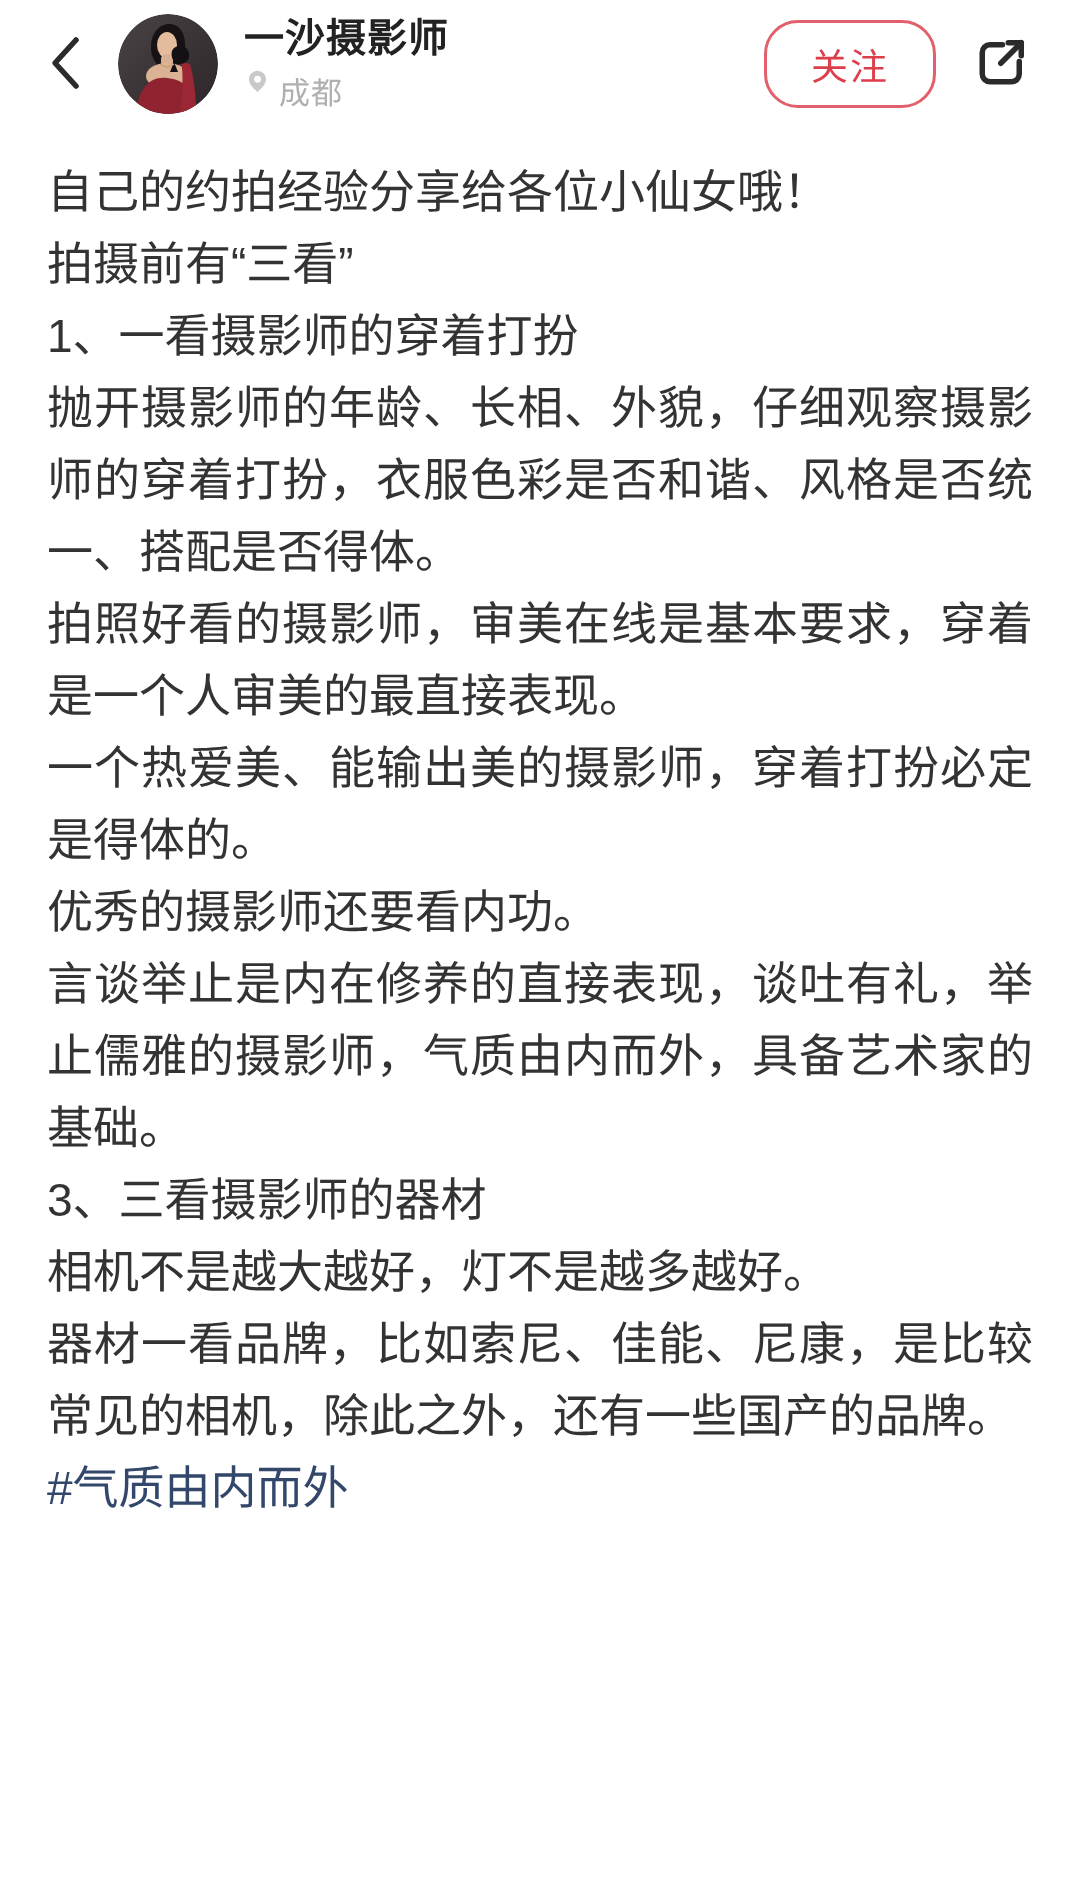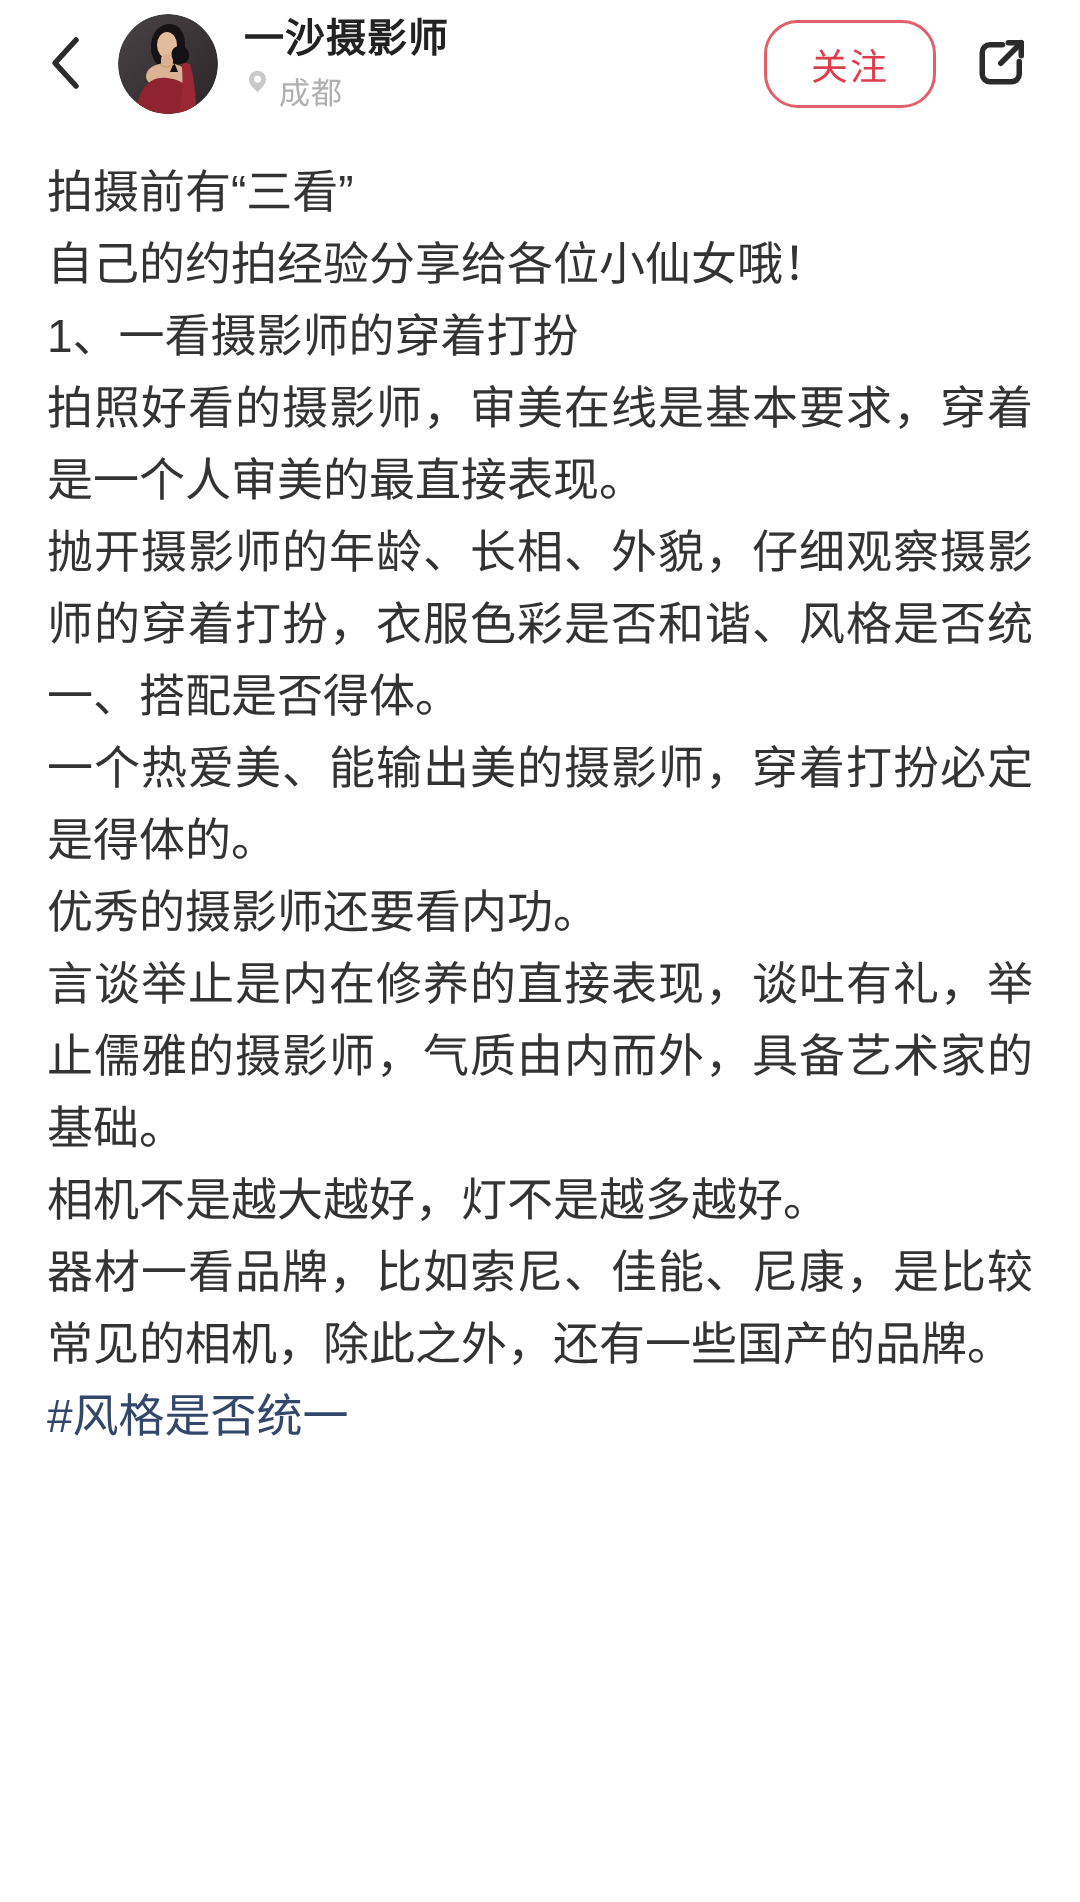--- a/index.html
+++ b/index.html
@@ -151,29 +151,30 @@
           <path d="M11.9 12.1 L20.1 3.9" stroke="#2b2b2b" stroke-width="2.2" stroke-linecap="round"></path>
           <path d="M14.9 3.9 H20.1 V9.1" stroke="#2b2b2b" stroke-width="2.2" stroke-linecap="round" stroke-linejoin="round" fill="none"></path>
         </svg>
       </span>
     </button>
 
   </header>
 
   <main class="post-body">
     <div>
+        <p>自己的约拍经验分享给各位小仙女哦！</p>
         <p>拍摄前有“三看”</p>
-        <p>自己的约拍经验分享给各位小仙女哦！</p>
         <p>1、一看摄影师的穿着打扮</p>
+        <p>抛开摄影师的年龄、长相、外貌，仔细观察摄影师的穿着打扮，衣服色彩是否和谐、风格是否统一、搭配是否得体。</p>
         <p>拍照好看的摄影师，审美在线是基本要求，穿着是一个人审美的最直接表现。</p>
-        <p>抛开摄影师的年龄、长相、外貌，仔细观察摄影师的穿着打扮，衣服色彩是否和谐、风格是否统一、搭配是否得体。</p>
         <p>一个热爱美、能输出美的摄影师，穿着打扮必定是得体的。</p>
         <p>优秀的摄影师还要看内功。</p>
         <p>言谈举止是内在修养的直接表现，谈吐有礼，举止儒雅的摄影师，气质由内而外，具备艺术家的基础。</p>
+        <p>3、三看摄影师的器材</p>
         <p>相机不是越大越好，灯不是越多越好。</p>
         <p>器材一看品牌，比如索尼、佳能、尼康，是比较常见的相机，除此之外，还有一些国产的品牌。</p>
       </div>
     <p class="hashtag-line">
-      <a>#风格是否统一</a>
+      <a>#气质由内而外</a>
     </p>
   </main>
 
 </div>
 
 </body></html>

